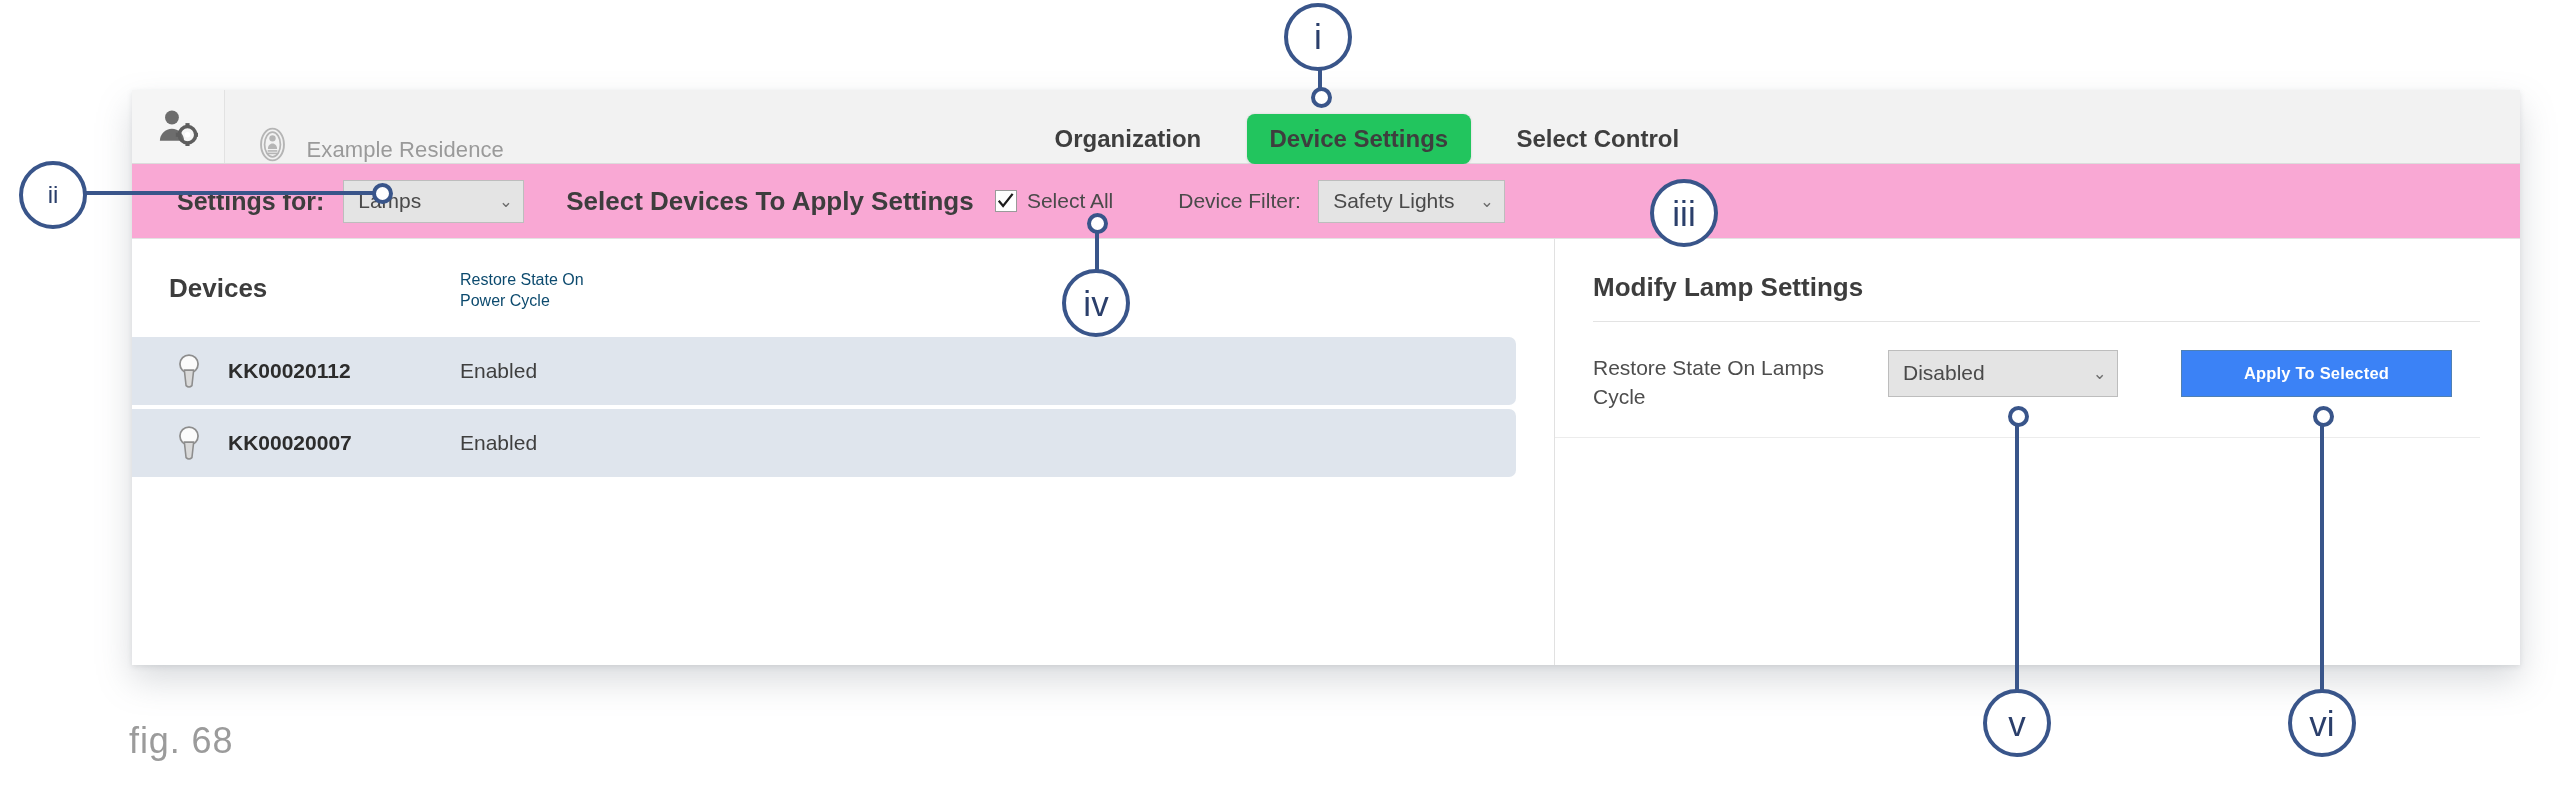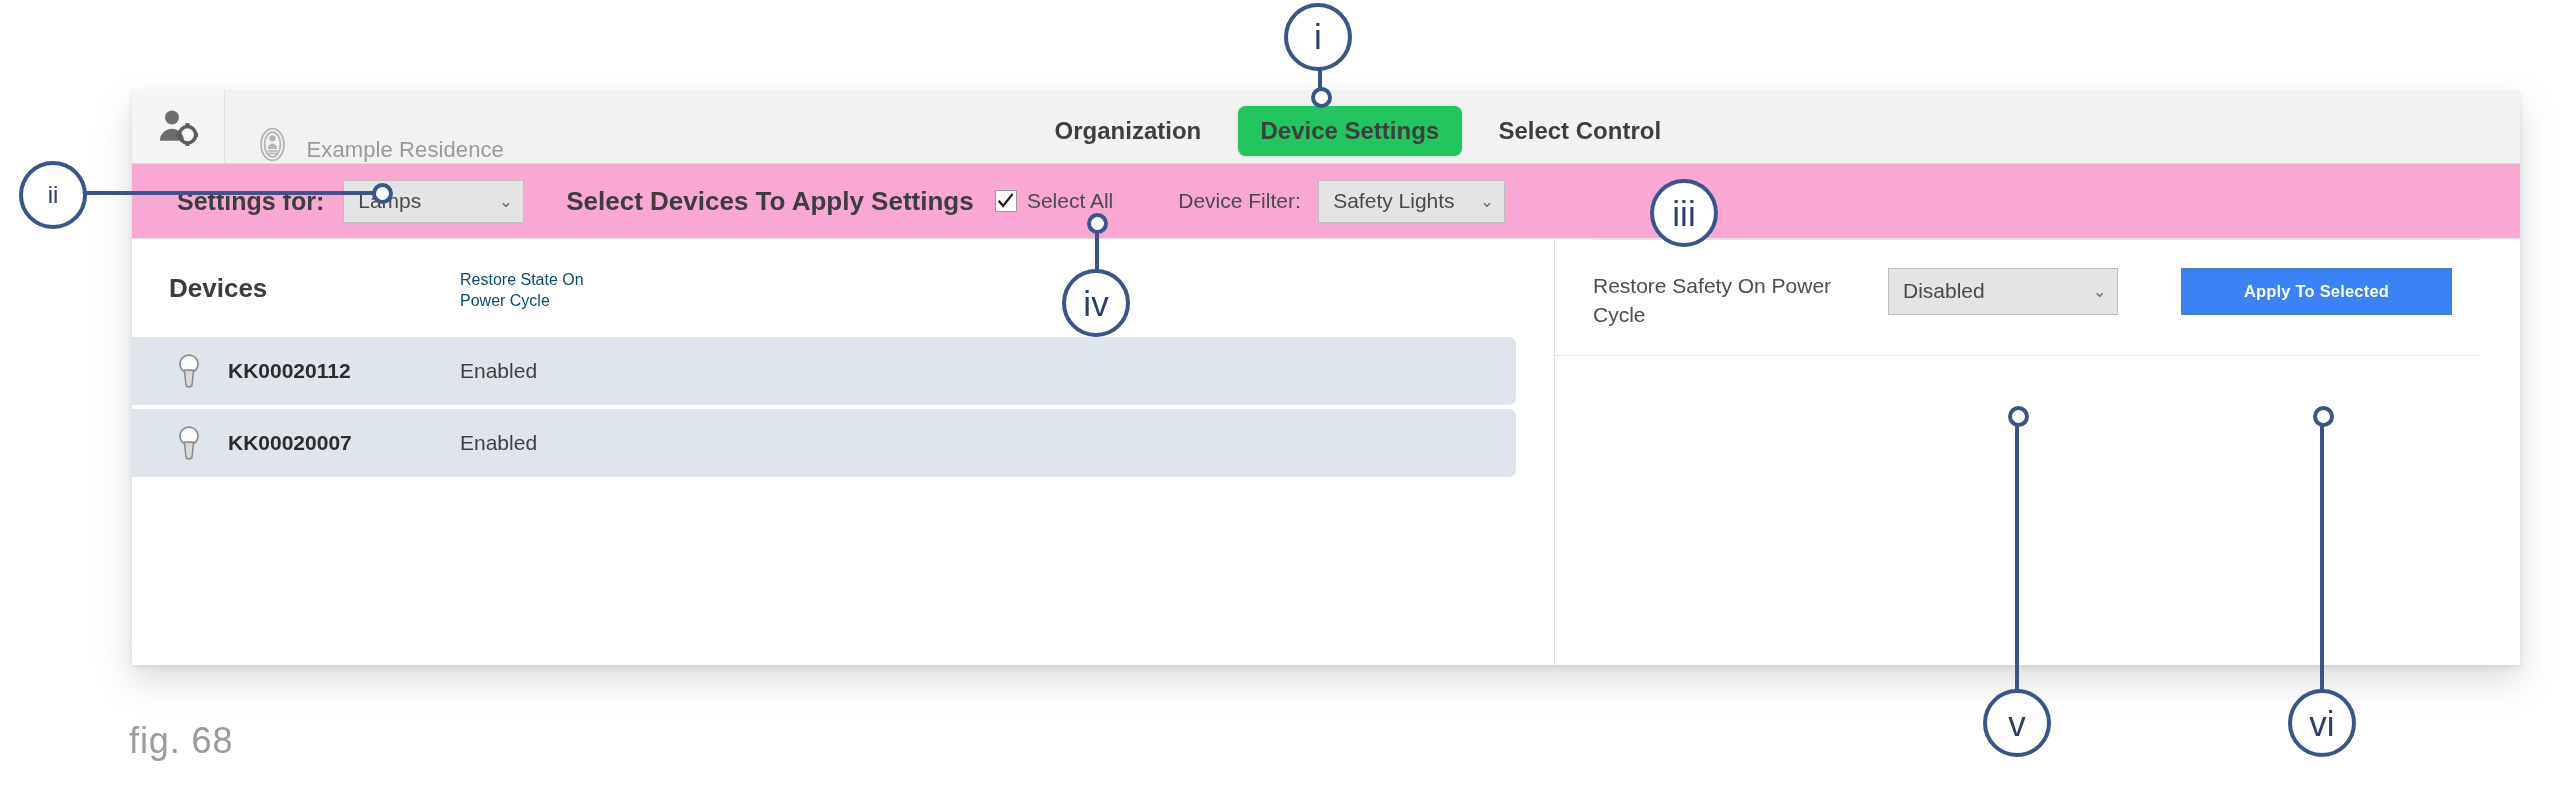--- a/index.html
+++ b/index.html
@@ -65,25 +65,25 @@
   .org-name {
     font-size: 22px;
     color: #9a9a9a;
     font-family: "Liberation Sans", sans-serif;
     letter-spacing: 0.1px;
   }
 
   .nav-tabs {
     position: absolute;
     left: 900px;
-    top: 4px;
+    top: 12px;
     height: 74px;
     display: flex;
     align-items: center;
-    gap: 14px;
+    gap: 23px;
   }
 
   .tab {
     font-size: 24px;
     color: #3e3e3e;
     font-weight: bold;
     padding: 11.3px 22.6px;
     border-radius: 7.8px;
     cursor: pointer;
     white-space: nowrap;
@@ -446,25 +446,26 @@
               <circle cx="15" cy="14" r="10.5" fill="#fbfbfb" stroke="#8d8d8d" stroke-width="2"></circle>
               <path d="M9.6 21 L11.6 39 Q15 42 18.4 39 L20.4 21 Z" fill="#d9d9d9" stroke="#8d8d8d" stroke-width="1.8"></path>
             </svg>
           </span>
           <span class="dev-id">KK00020007</span>
           <span class="dev-state">Enabled</span>
         </div>
       </div>
 
       <div class="right-pane">
+        <div class="panel-title">Modify Lamp Settings</div>
         <div class="panel-divider"></div>
 
         <div class="form-row">
           <div class="form-label">
-            <div>Restore Safety On Power</div>
+            <div>Restore State On Lamps</div>
             <div>Cycle</div>
           </div>
 
           <div class="select-box" id="disabled-select">
             <span class="sel-text">Disabled</span>
             <span class="chev">⌄</span>
           </div>
 
           <div class="apply-btn">Apply To Selected</div>
         </div>

